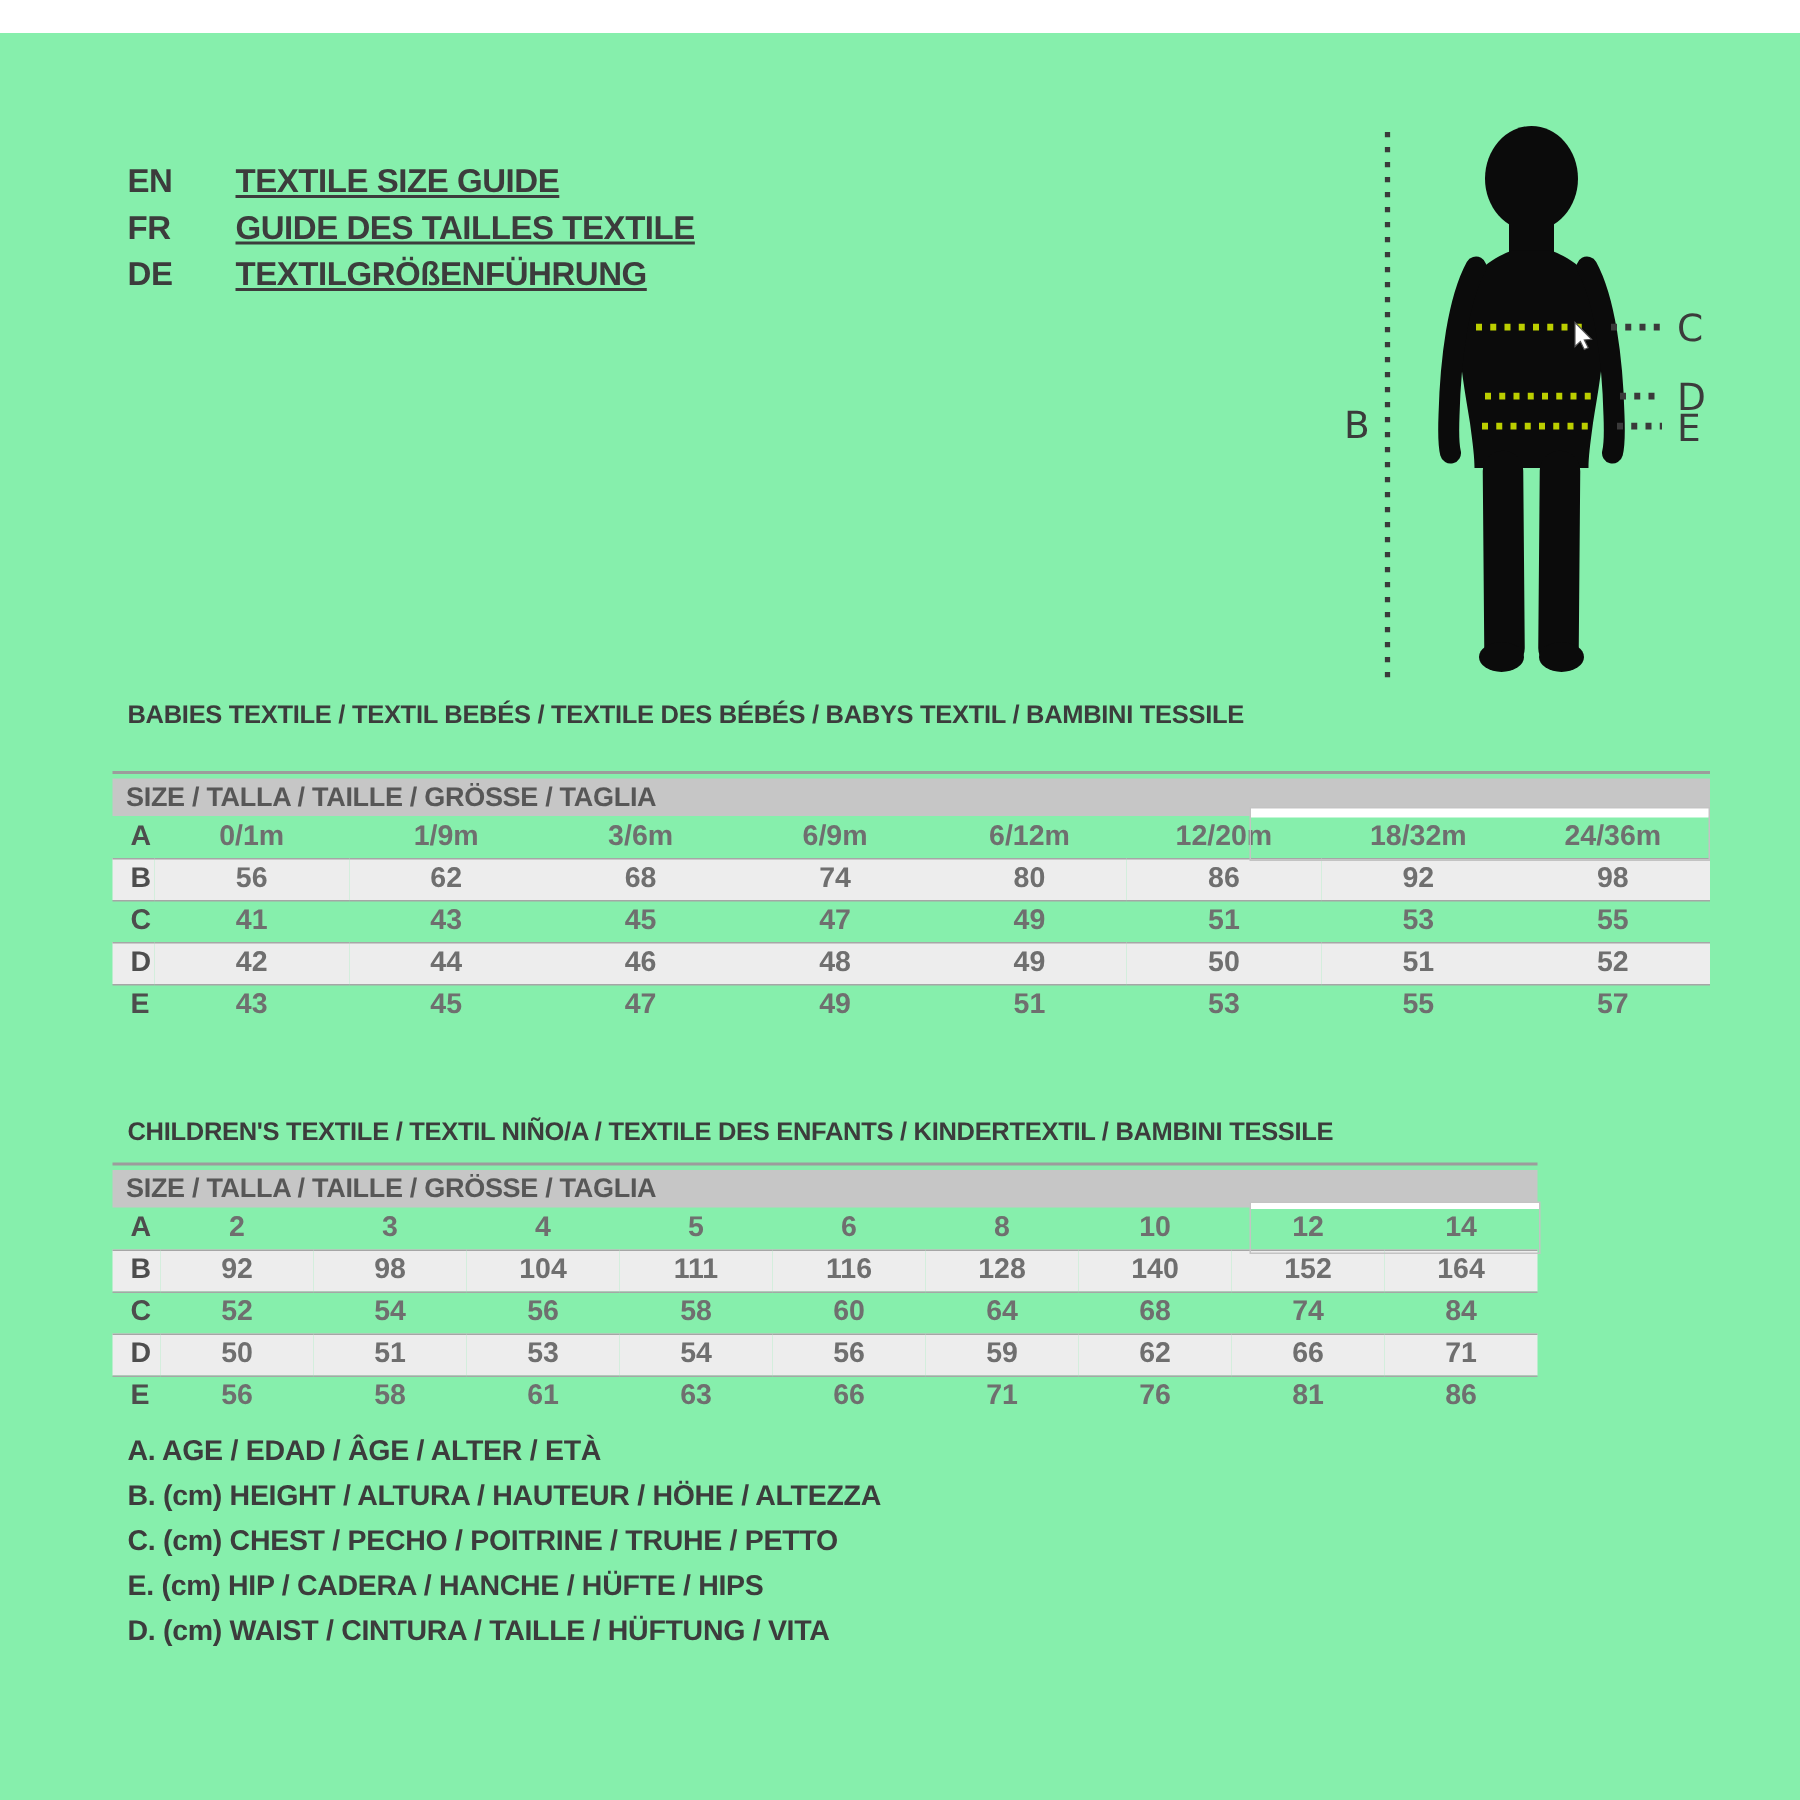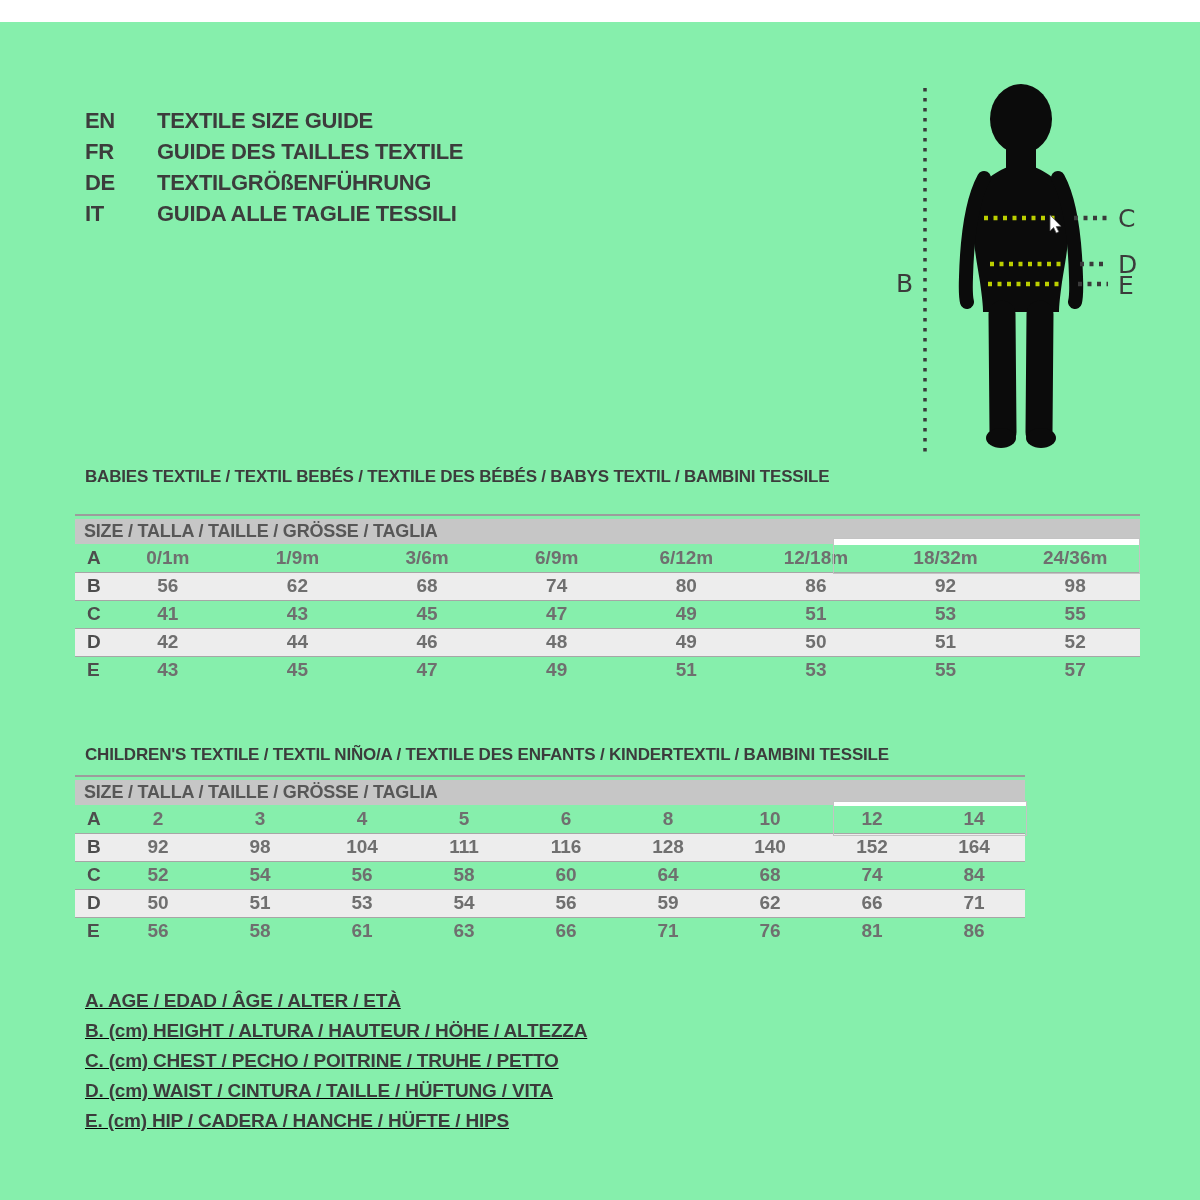--- a/index.html
+++ b/index.html
@@ -4,21 +4,21 @@
 <style>
   html,body{margin:0;padding:0;background:#fff;}
   #canvas{
     position:relative;width:1200px;height:1200px;background:#86efac;
     font-family:"Liberation Sans","DejaVu Sans",sans-serif;overflow:hidden;margin-top:22px;
   }
   
   .lang-block{position:absolute;left:85px;top:83px;}
   .lang-row{display:flex;height:31px;line-height:31px;}
   .lang-code{width:72px;font-size:22px;font-weight:bold;color:#3c3c3c;letter-spacing:-0.3px;}
-  .lang-title{font-size:22px;font-weight:bold;color:#3c3c3c;letter-spacing:-0.3px;white-space:nowrap;}
+  .lang-title{font-size:22px;font-weight:bold;color:#3c3c3c;letter-spacing:-0.3px;white-space:nowrap;text-decoration:underline;}
   
   .figure-svg{position:absolute;left:880px;top:50px;width:300px;height:390px;}
   
   .section-title{position:absolute;left:85px;font-size:17px;font-weight:bold;color:#3c3c3c;letter-spacing:-0.2px;white-space:nowrap;}
   
   .topline{position:absolute;height:2px;background:#9c9c9c;}
   .tbl-wrap{position:absolute;}
   table.size-table{border-collapse:collapse;table-layout:fixed;width:100%;}
   table.size-table th.hdr{
     background:#c6c6c6;height:25px;text-align:left;padding:0 12px 0 9px;
@@ -30,45 +30,41 @@
   table.size-table th.rowlabel{
     text-align:left;padding-left:12px;font-size:19px;font-weight:bold;color:#4d4d4d;
   }
   table.size-table td{
     text-align:center;font-size:19px;font-weight:bold;color:#6f6f6f;padding:0;white-space:nowrap;
   }
   
   .sel-box{position:absolute;border:1px solid #c3c3c3;background:transparent;}
   .sel-box .whitecap{position:absolute;left:0;right:0;top:0;background:#fff;}
   
-  .legend{position:absolute;left:85px;top:964px;text-decoration:underline;}
+  .legend{position:absolute;left:85px;top:931px;}
   .legend-item{font-size:19px;font-weight:bold;color:#3c3c3c;line-height:30px;letter-spacing:-0.2px;white-space:nowrap;}
 </style>
 </head>
 <body>
 
 <div id="canvas">
 
   <div class="lang-block">
     <div class="lang-row">
       <span class="lang-code">EN</span>
       <span class="lang-title">TEXTILE SIZE GUIDE</span>
     </div>
     <div class="lang-row">
       <span class="lang-code">FR</span>
       <span class="lang-title">GUIDE DES TAILLES TEXTILE</span>
     </div>
     <div class="lang-row">
       <span class="lang-code">DE</span>
       <span class="lang-title">TEXTILGRÖßENFÜHRUNG</span>
     </div>
-    <div class="lang-row">
-      <span class="lang-code">IT</span>
-      <span class="lang-title">GUIDA ALLE TAGLIE TESSILI</span>
-    </div>
   </div>
 
   <svg class="figure-svg" viewBox="0 0 300 390">
 
     <line x1="45" y1="16" x2="45" y2="382" stroke="#3a3a3a" stroke-width="3.5" stroke-dasharray="3.5 6.5"></line>
 
     <g fill="#0b0b0b">
       <ellipse cx="141" cy="47" rx="31" ry="35"></ellipse>
       <rect x="126" y="68" width="30" height="32"></rect>
       <path d="M128,95 C110,102 97,114 94,132 C90,155 96,185 100,210
@@ -126,21 +122,21 @@
         </tr>
       </thead>
       <tbody>
           <tr>
             <th class="rowlabel">A</th>
             <td>0/1m</td>
             <td>1/9m</td>
             <td>3/6m</td>
             <td>6/9m</td>
             <td>6/12m</td>
-            <td>12/18m</td>
+            <td>12/20m</td>
             <td>18/32m</td>
             <td>24/36m</td>
           </tr>
           <tr class="stripe">
             <th class="rowlabel">B</th>
             <td>56</td>
             <td>62</td>
             <td>68</td>
             <td>74</td>
             <td>80</td>
@@ -278,17 +274,17 @@
   </div>
 
   <div class="sel-box" style="left:833px;top:779px;width:192px;height:33px;">
     <div class="whitecap" style="height:4px;"></div>
   </div>
 
   <div class="legend">
     <div class="legend-item">A. AGE / EDAD / ÂGE / ALTER / ETÀ</div>
     <div class="legend-item">B. (cm) HEIGHT / ALTURA / HAUTEUR / HÖHE / ALTEZZA</div>
     <div class="legend-item">C. (cm) CHEST / PECHO / POITRINE / TRUHE / PETTO</div>
+    <div class="legend-item">E. (cm) HIP / CADERA / HANCHE / HÜFTE / HIPS</div>
     <div class="legend-item">D. (cm) WAIST / CINTURA / TAILLE / HÜFTUNG / VITA</div>
-    <div class="legend-item">E. (cm) HIP / CADERA / HANCHE / HÜFTE / HIPS</div>
   </div>
 
 </div>
 
 </body></html>

